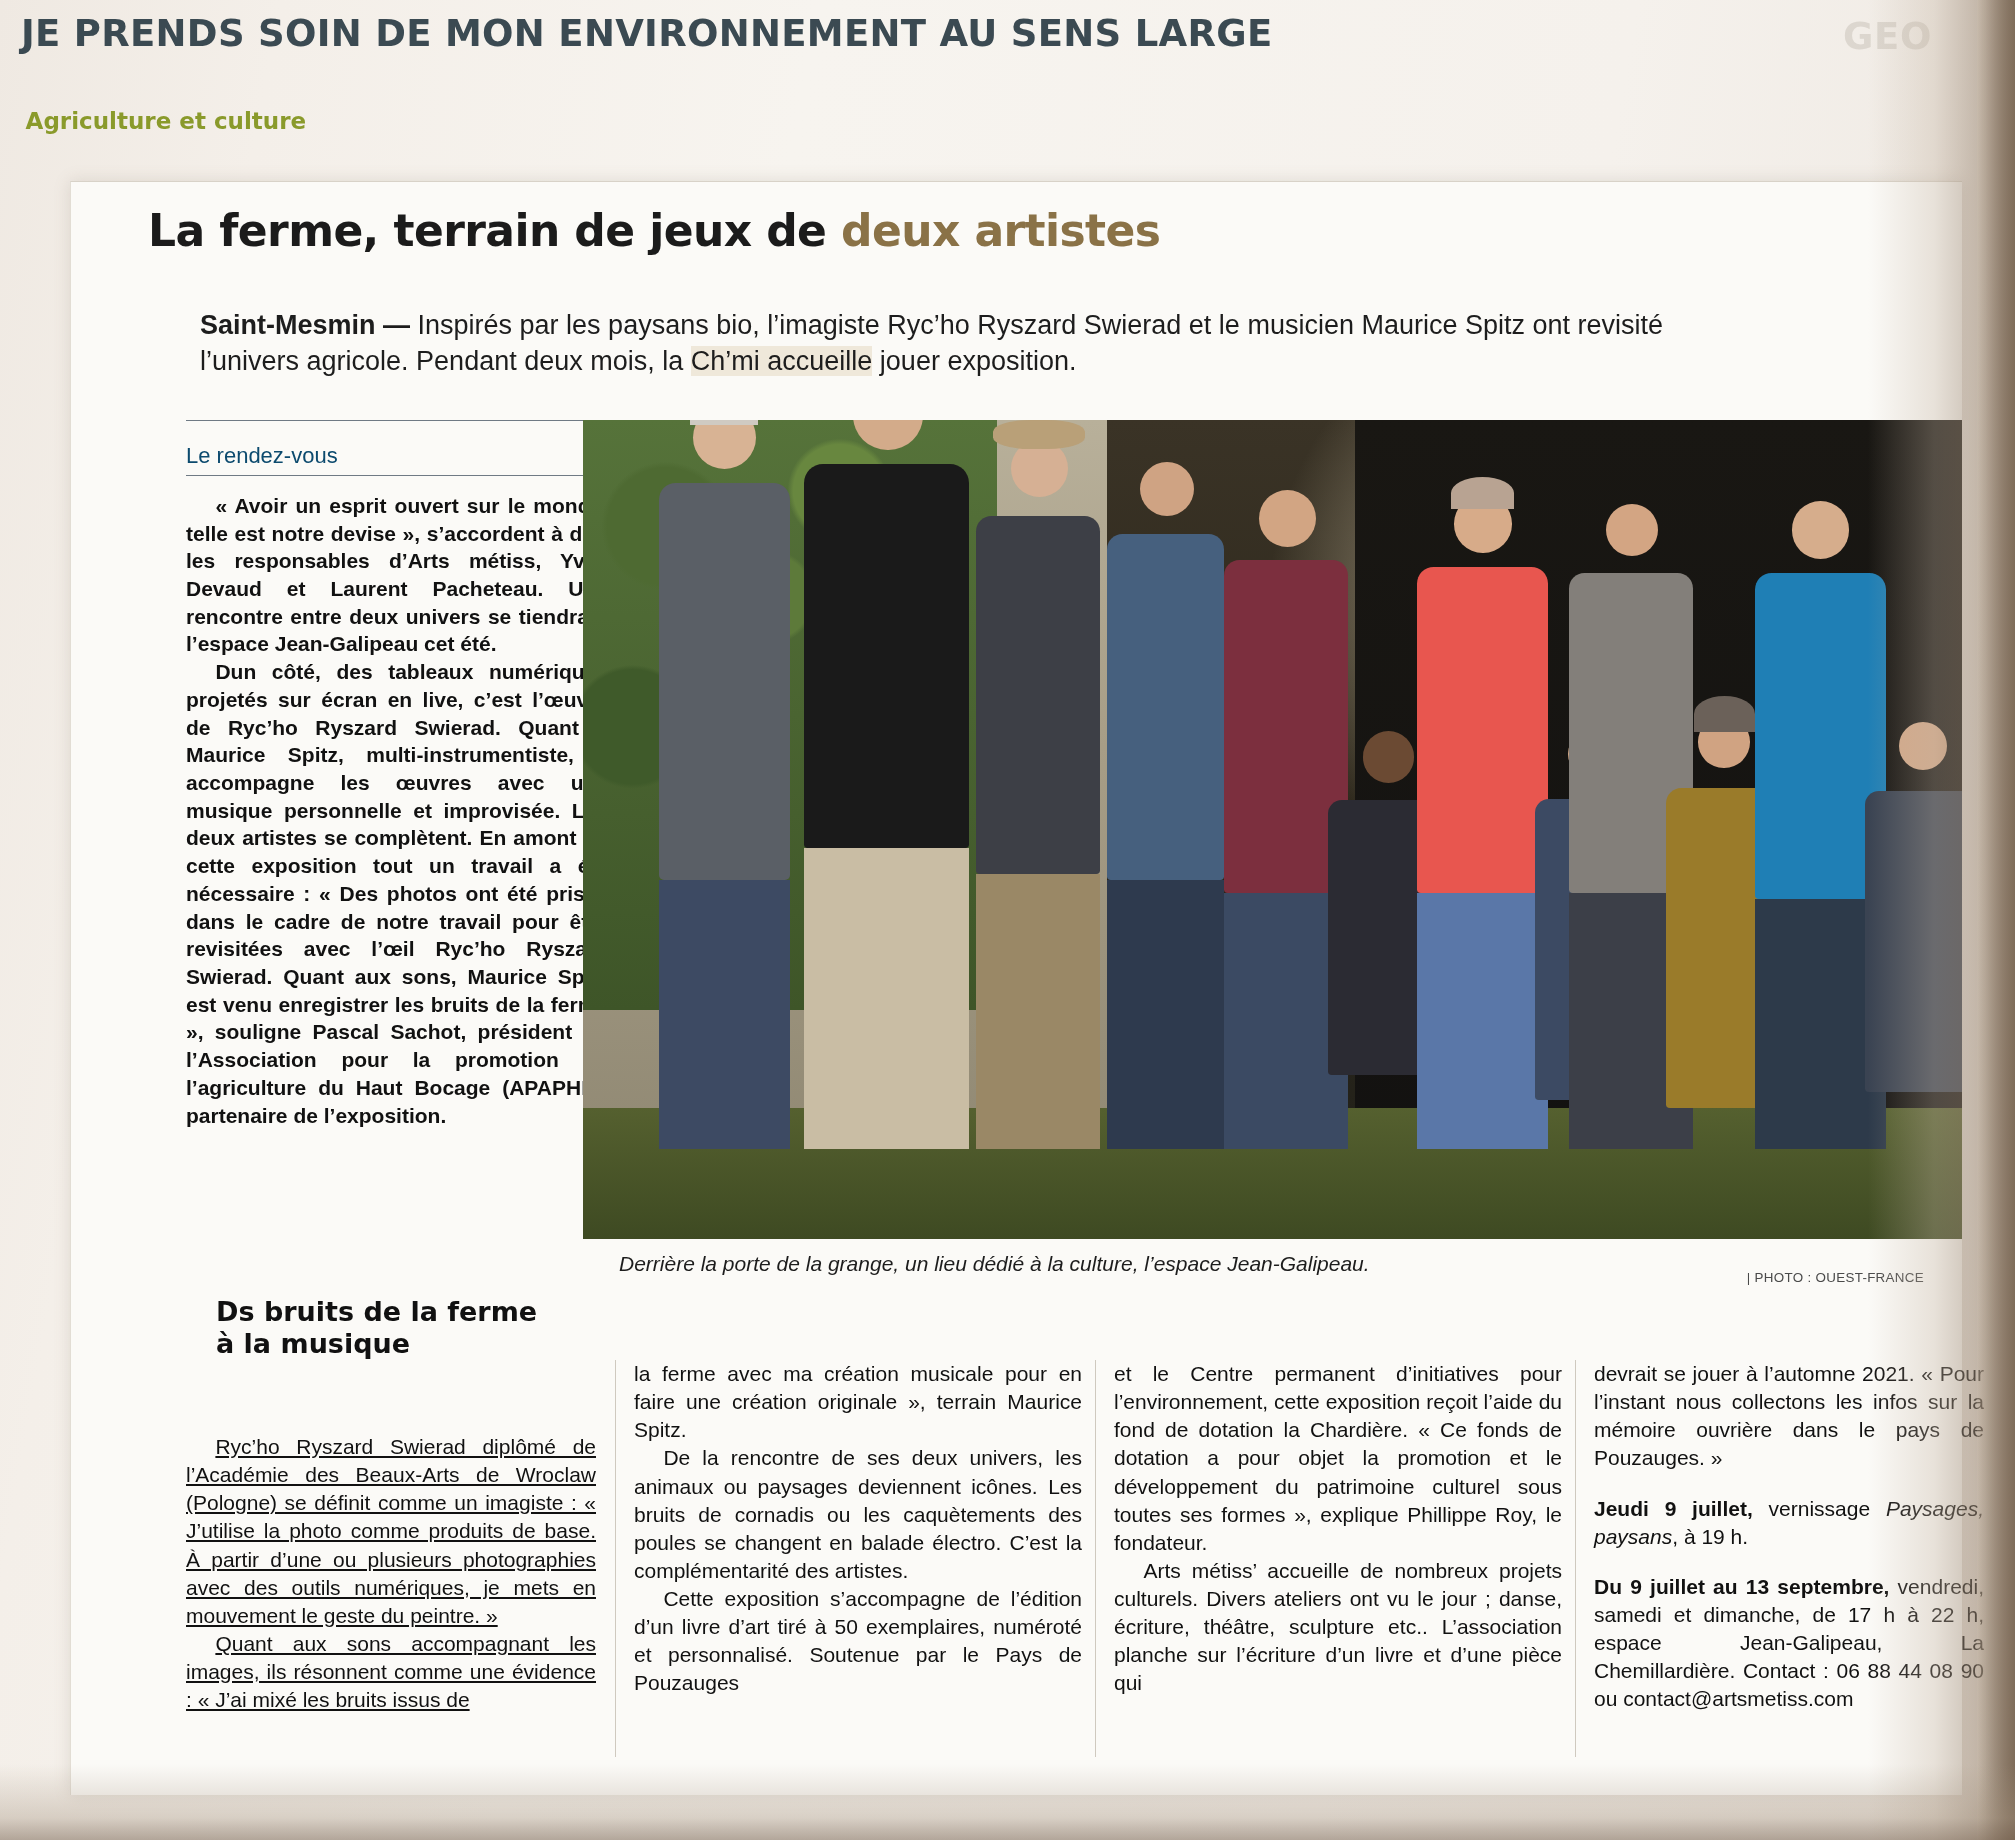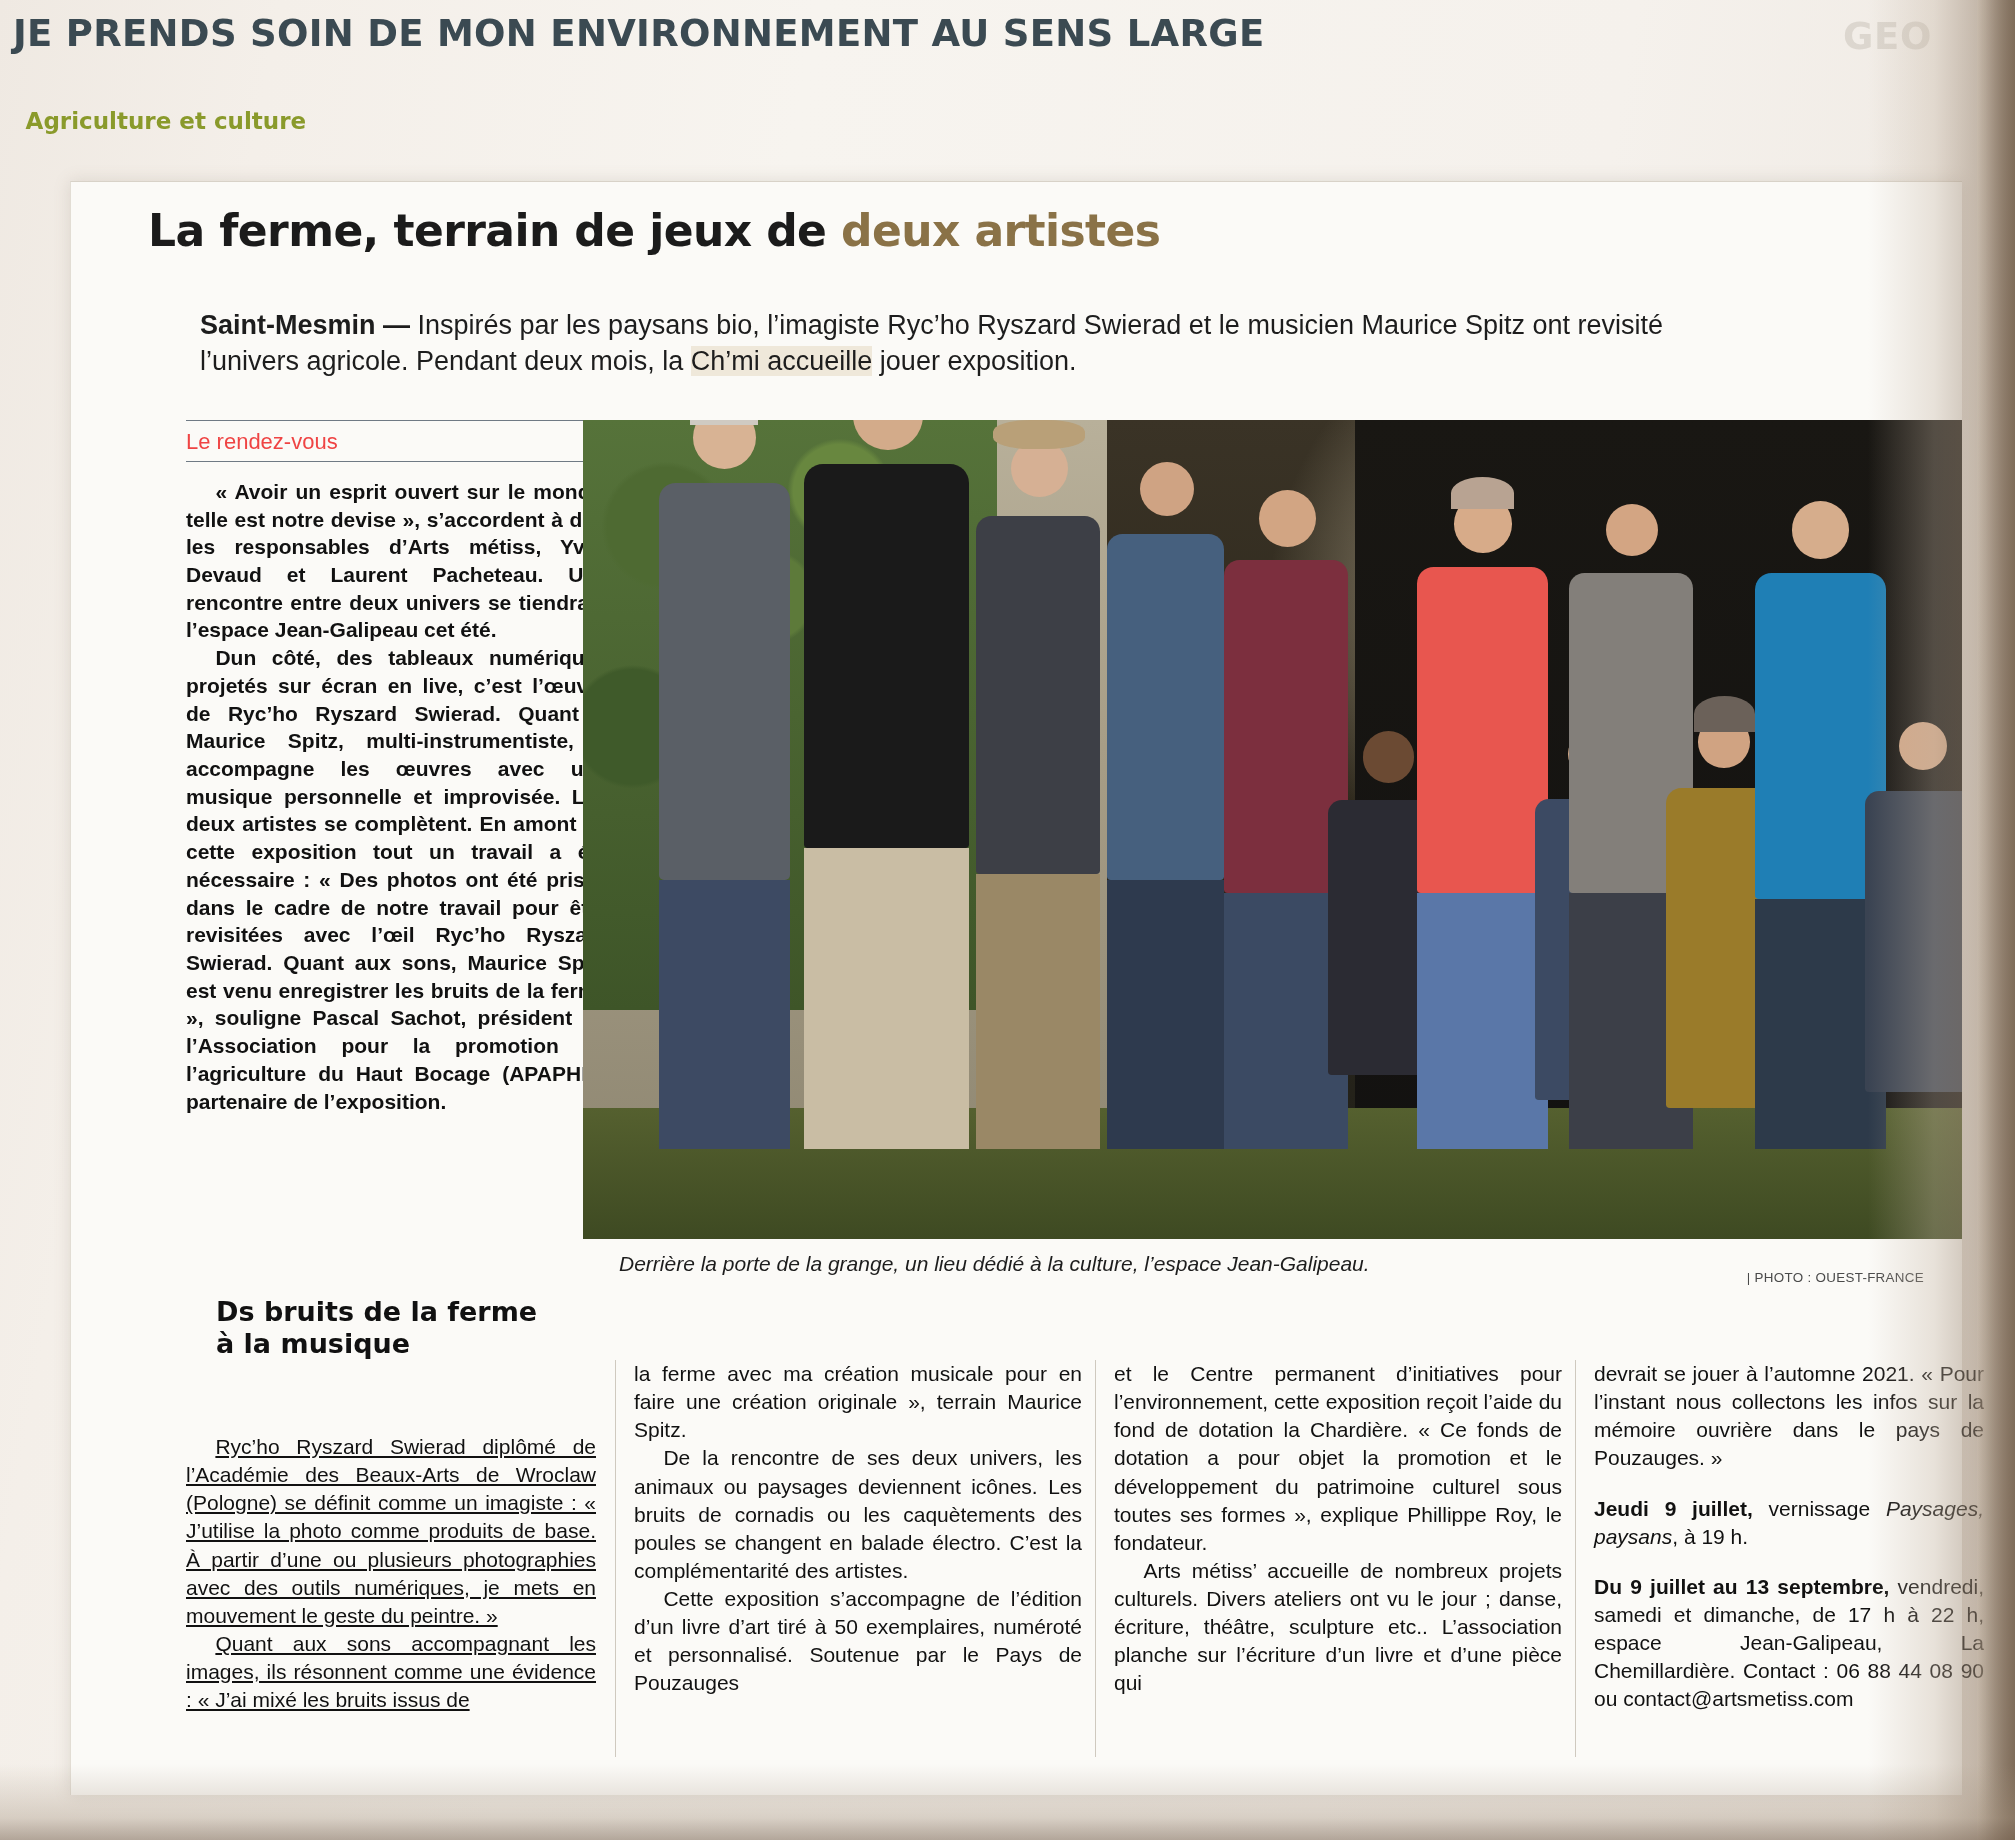--- a/index.html
+++ b/index.html
@@ -38,21 +38,21 @@
   .bottom-shadow {
     position: absolute;
     left: 0; right: 0; bottom: 0;
     height: 77px;
     background: linear-gradient(180deg, rgba(180,165,148,0) 0%, rgba(160,142,122,0.35) 70%, rgba(120,100,82,0.55) 100%);
   }
 
   
   .rubric {
     position: absolute;
-    left: 13px;
+    left: 21px;
     top: 11.5px;
     font-size: 37px;
     font-weight: 700;
     letter-spacing: 0.3px;
     color: #3b4a52;
     font-family: "DejaVu Sans", sans-serif;
     text-transform: uppercase;
     white-space: nowrap;
   }
   .rubric-sub {
@@ -117,26 +117,26 @@
 
   
   .col-left {
     position: absolute;
     left: 115px;
     top: 238px;
     width: 422px;
   }
   .le-rdv {
     font-size: 22px;
-    color: #ef4444;
+    color: #0c4a6e;
     font-family: "Liberation Sans", sans-serif;
     padding-bottom: 6.4px;
     border-bottom: 1.9px solid #6f7a84;
     border-top: 1.9px solid #6f7a84;
-    padding-top: 8px;
+    padding-top: 22px;
     width: 410px;
     box-sizing: border-box;
   }
   .col-left p {
     margin: 0;
     font-size: 21px;
     line-height: 1.32;
     color: #111;
     text-align: justify;
     font-weight: 700;

